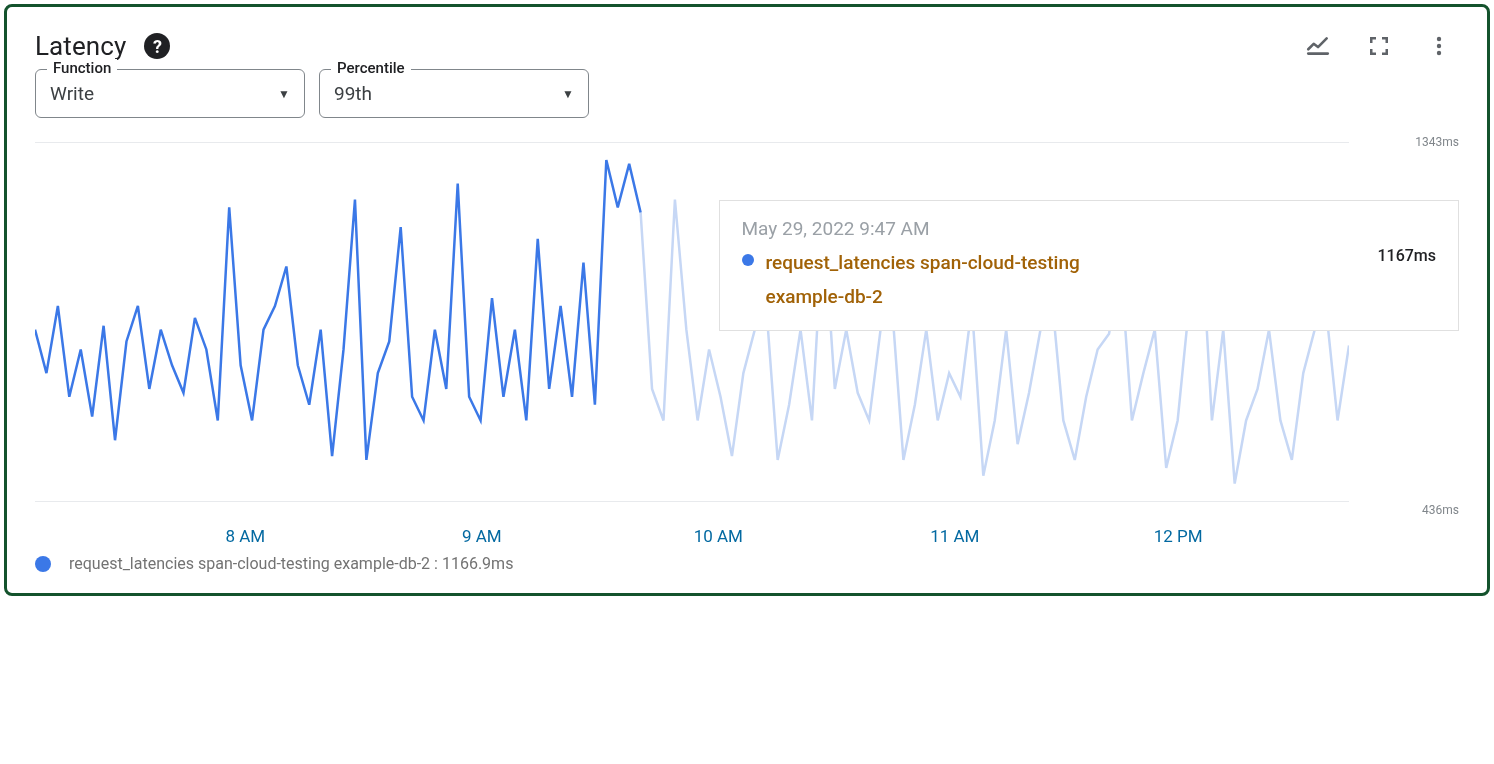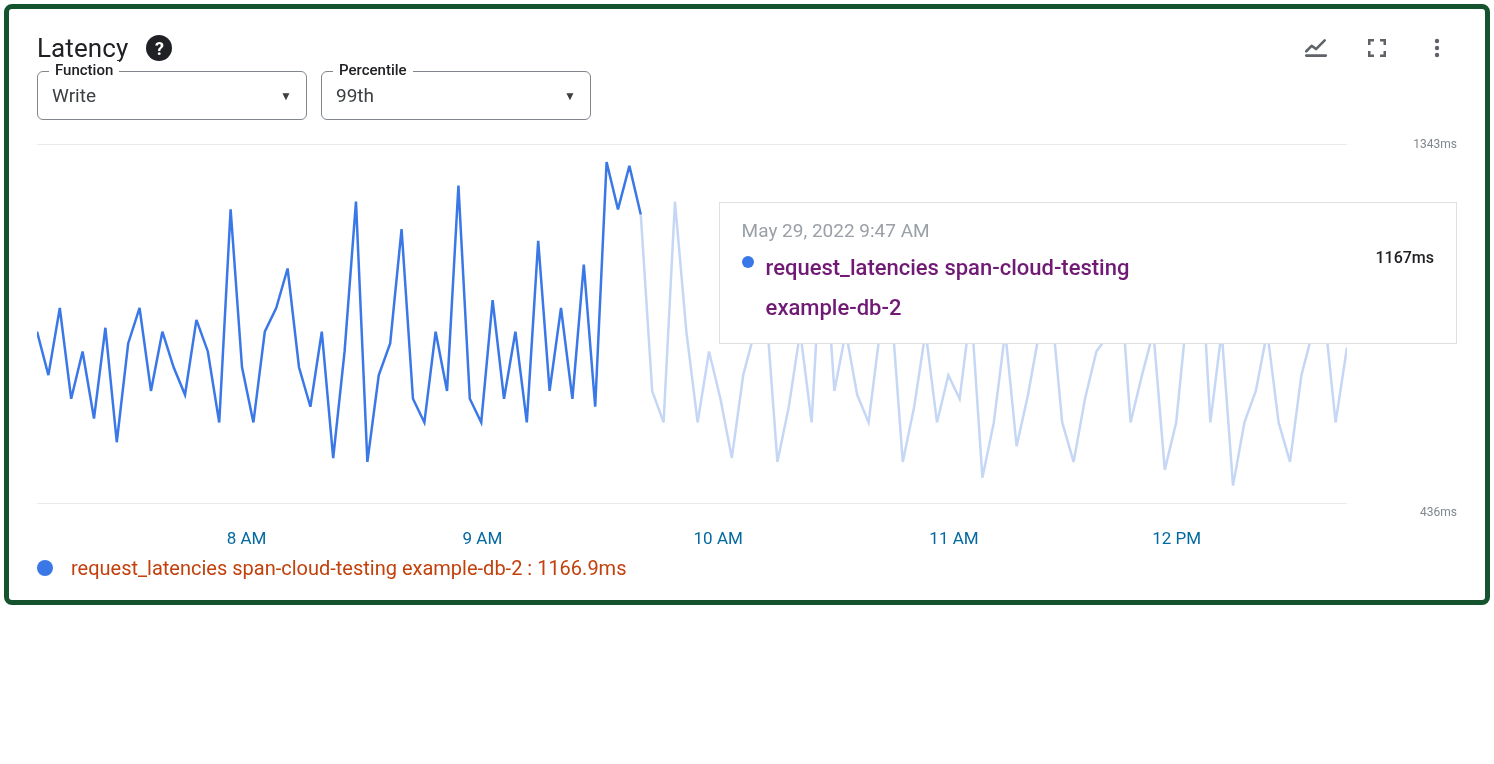--- a/index.html
+++ b/index.html
@@ -2,21 +2,21 @@
 <html><head>
   <meta charset="utf-8">
   <style>
     * { box-sizing: border-box; margin: 0; padding: 0; }
     body {
       font-family: 'Google Sans', Roboto, Arial, sans-serif;
       background: #fff;
       padding: 4px;
     }
     .card {
-      border: 5px solid #14532d;
+      border: 3px solid #14532d;
       border-radius: 8px;
       padding: 24px 28px 20px 28px;
       background: #fff;
       max-width: 1490px;
       position: relative;
     }
     .header-row {
       display: flex;
       align-items: center;
       justify-content: space-between;
@@ -151,22 +151,22 @@
     }
     .tooltip-dot {
       width: 12px;
       height: 12px;
       border-radius: 50%;
       background: #3b78e7;
       margin-top: 8px;
       flex-shrink: 0;
     }
     .tooltip-series {
-      font-size: 22px;
-      color: #701a75;
+      font-size: 19px;
+      color: #a16207;
       font-weight: 500;
       flex: 1;
       line-height: 1.8;
     }
     .tooltip-value {
       font-size: 16px;
       color: #202124;
       font-weight: 500;
     }
     .legend-row {
@@ -175,22 +175,22 @@
       gap: 18px;
       margin-top: 12px;
     }
     .legend-dot {
       width: 16px;
       height: 16px;
       border-radius: 50%;
       background: #3b78e7;
     }
     .legend-text {
-      font-size: 20px;
-      color: #c2410c;
+      font-size: 16px;
+      color: #737373;
     }
   </style>
 </head>
 <body>
 
 <div class="card">
 
   <div class="header-row">
     <div class="title-group">
       <h2 class="card-title">Latency</h2>

